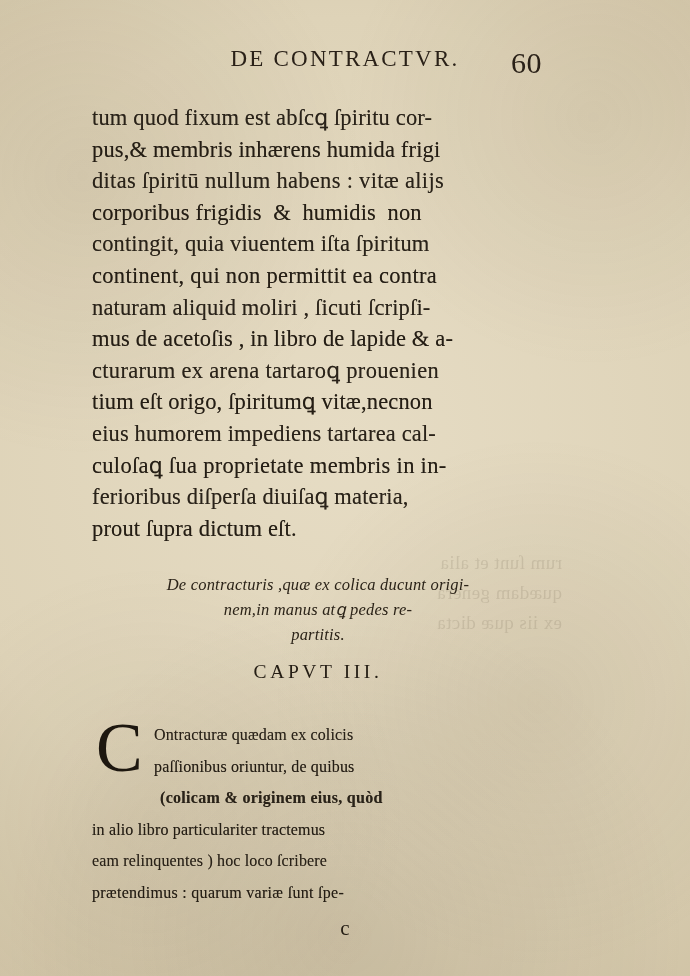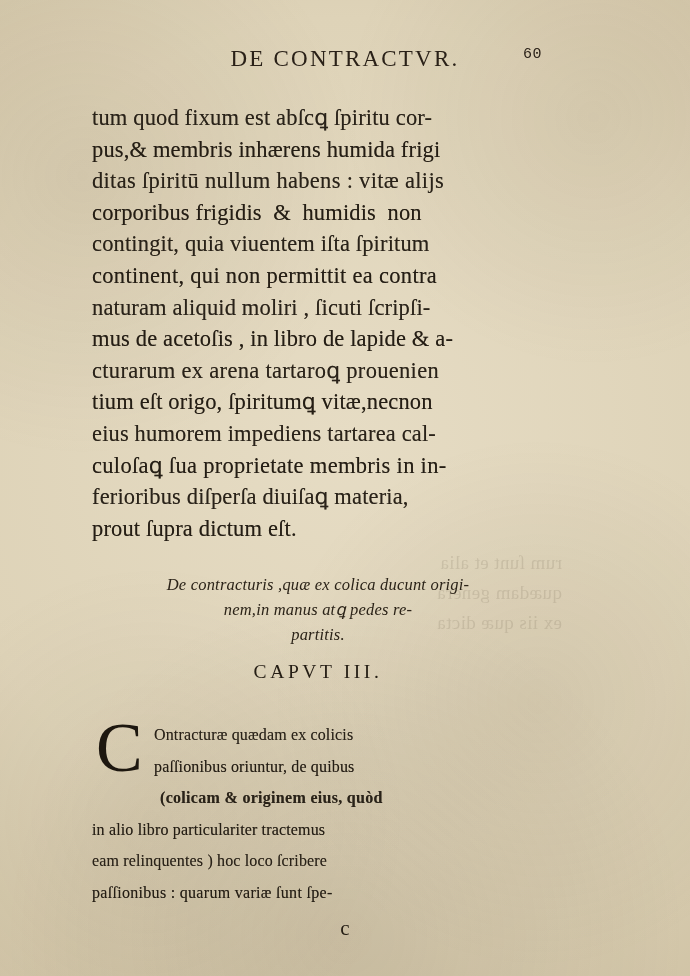--- a/index.html
+++ b/index.html
@@ -69,22 +69,21 @@
     text-align: center;
     font-size: 23px;
     letter-spacing: 2.2px;
     color: #2a2118;
   }
   .running-head .folio {
     position: absolute;
     right: 148px;
     top: 0;
     letter-spacing: 0.5px;
-    font-size: 15px;
-    font-family: Liberation Mono, monospace;
+    font-size: 30px;
   }
   .body-col {
     position: absolute;
     left: 92px;
     top: 66px;
     width: 452px;
     margin-top: 20px;
   }
   .line {
     font-size: 22.5px;
@@ -193,19 +192,19 @@
     <div class="chapter-head">CAPVT  III.</div>
 
     <div class="drop-cap">C</div>
 
     <div class="para2">
       <div class="line indent1">Ontracturæ quædam ex colicis</div>
       <div class="line indent2">paſſionibus oriuntur, de quibus</div>
       <div class="line indent3">(colicam &amp; originem eius, quòd</div>
       <div class="line">in alio libro particulariter tractemus</div>
       <div class="line">eam relinquentes ) hoc loco ſcribere</div>
-      <div class="line">paſſionibus : quarum variæ ſunt ſpe-</div>
+      <div class="line">prætendimus : quarum variæ ſunt ſpe-</div>
     </div>
 
     <div class="catchword">c</div>
 
   </div>
 </div>
 
 </body></html>

